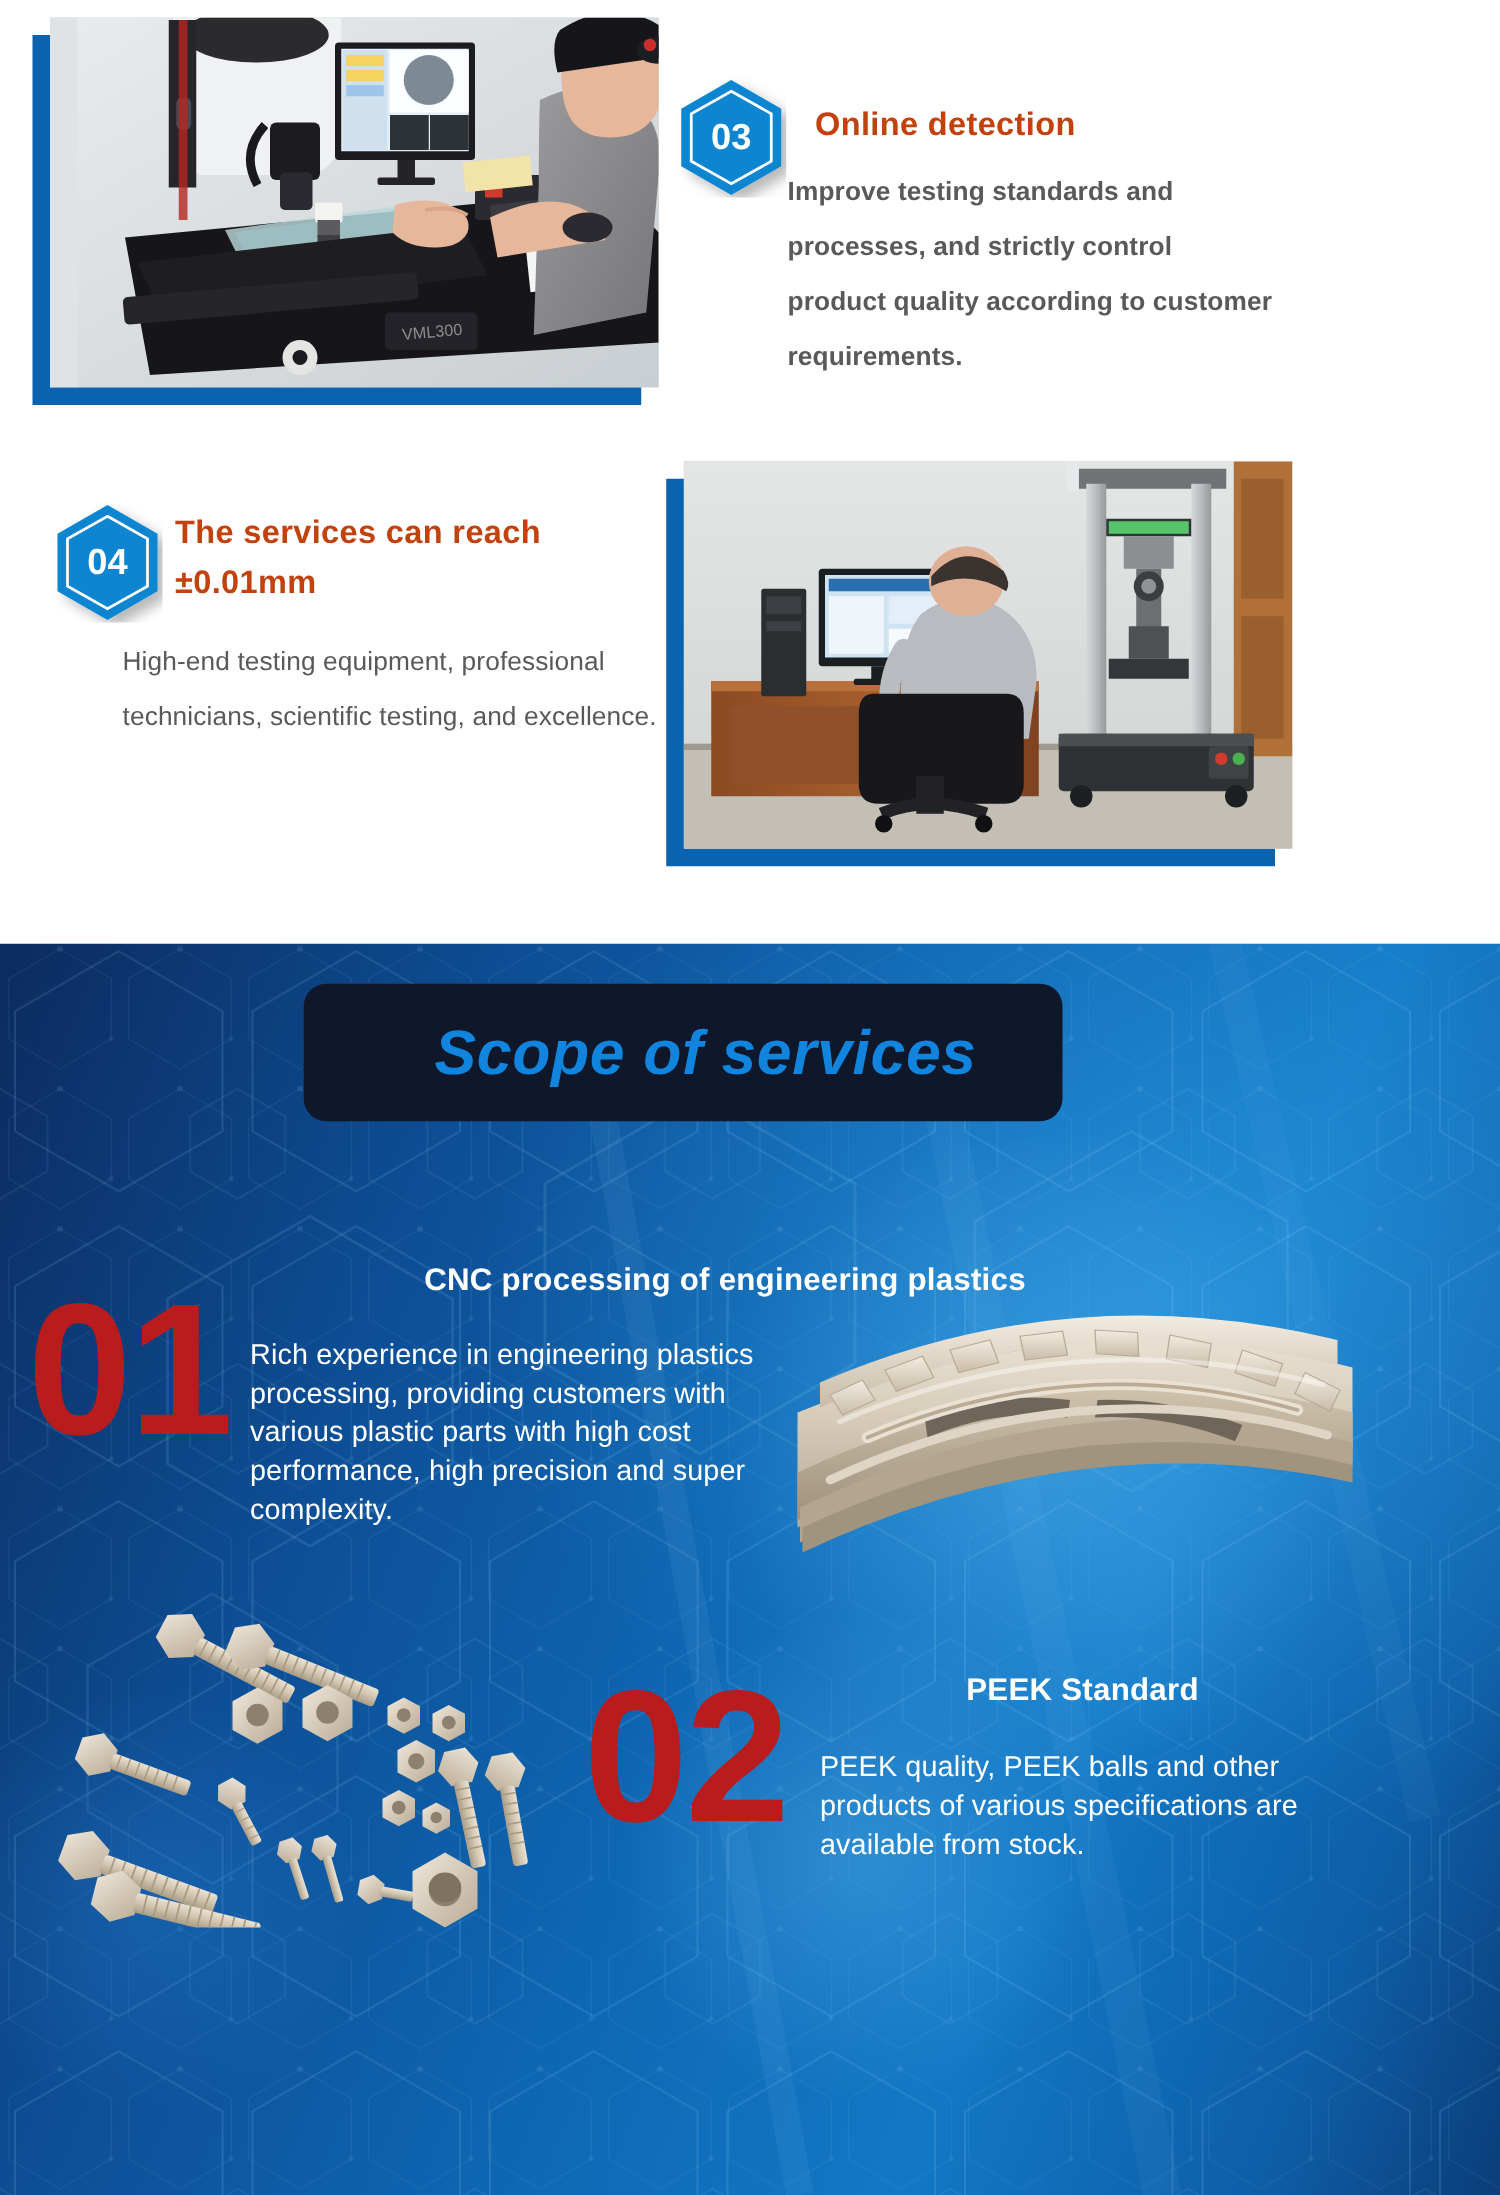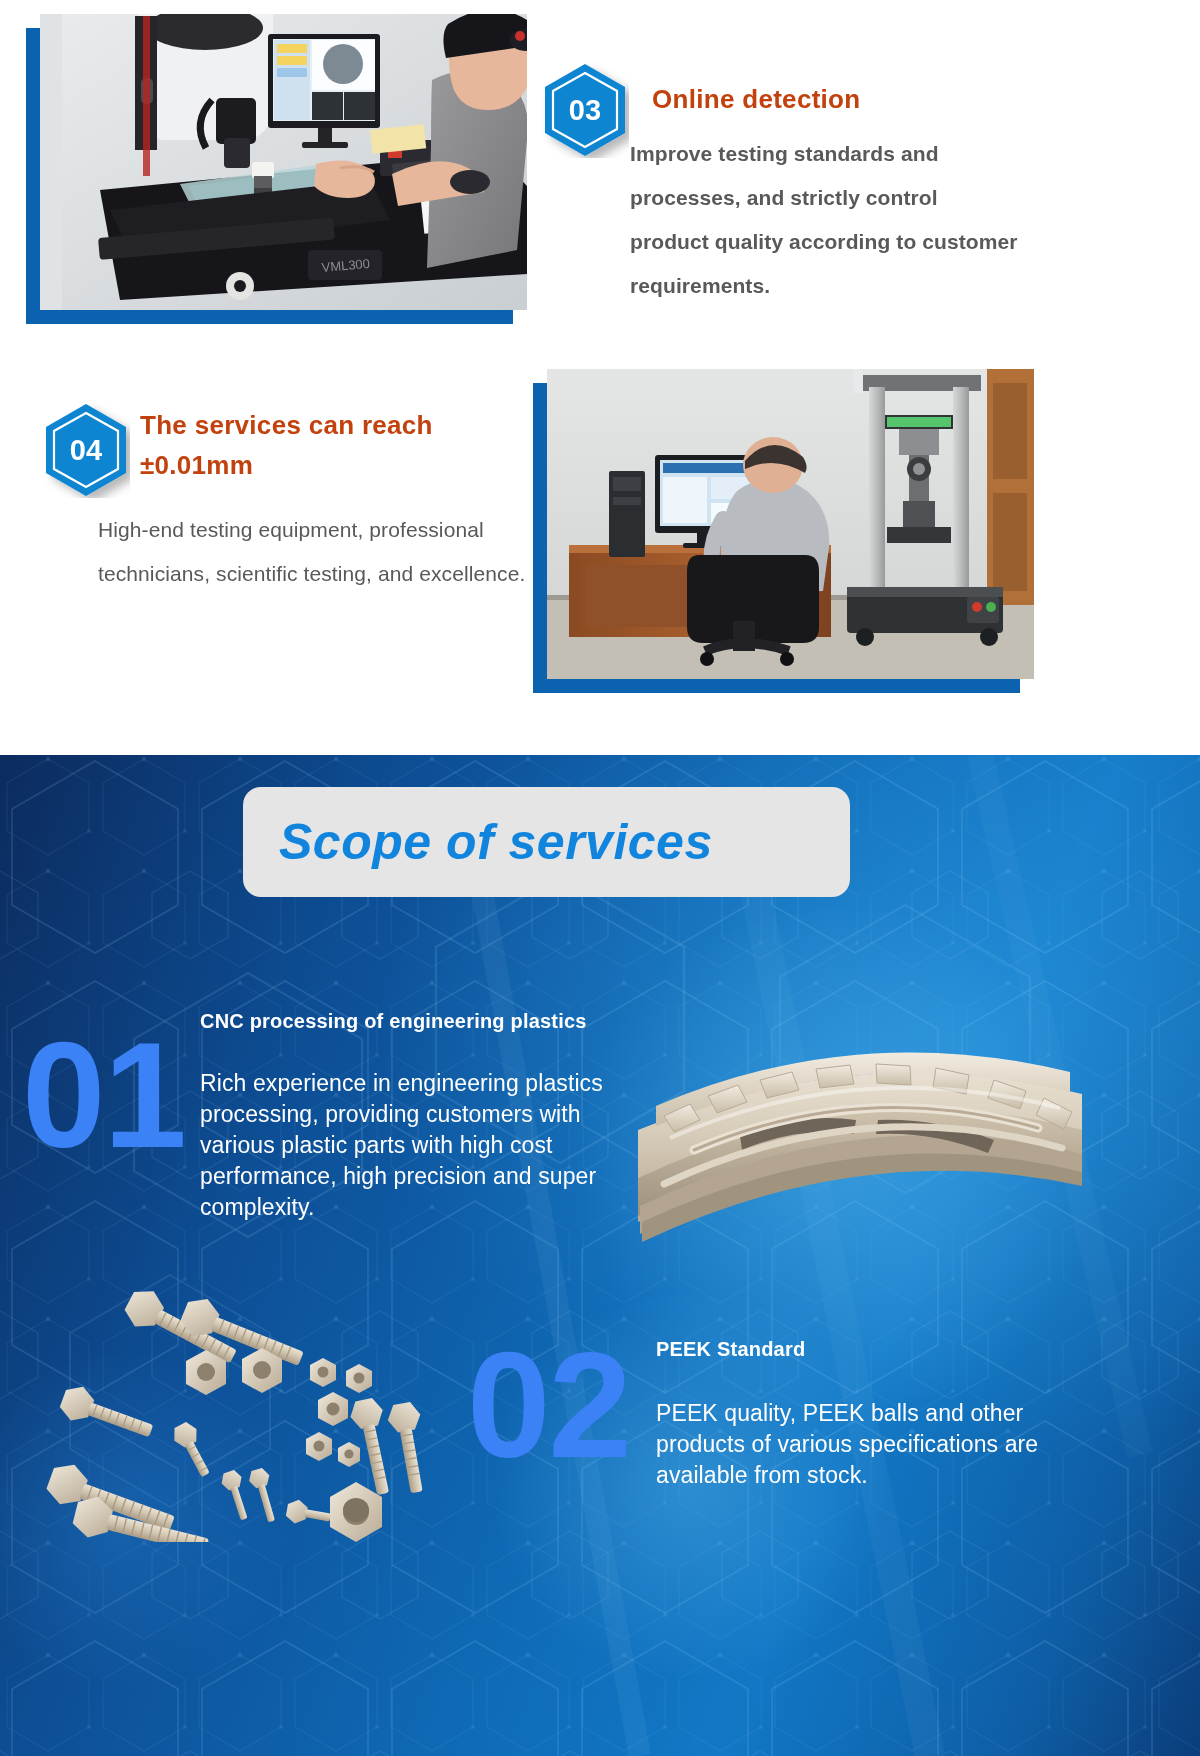--- a/index.html
+++ b/index.html
@@ -68,41 +68,41 @@
   }
   .hex-pattern { position:absolute; left:0; top:0; width:1200px; height:1001px; opacity:.5; }
   .glow-blob {
     position:absolute; border-radius:50%;
     background:radial-gradient(circle, rgba(90,185,240,0.40) 0%, rgba(90,185,240,0) 70%);
   }
 
   
   .scope-pill {
     position:absolute; left:243px; top:787px; width:607px; height:110px;
-    background:#e5e5e5; border-radius:18px;
-    display:flex; align-items:center; 
+    background:#0f172a; border-radius:18px;
+    display:flex; align-items:center; justify-content:center;
     z-index:6;
     padding-left:36px;
   }
   .scope-pill-text {
     color:#1184de; font-size:50px; font-style:italic; font-weight:bold;
     letter-spacing:.5px;
   }
 
   
   .big-num {
-    position:absolute; color:#3b82f6; font-weight:bold;
+    position:absolute; color:#b91c1c; font-weight:bold;
     font-size:150px; line-height:150px; letter-spacing:-2px; z-index:5;
   }
   #num-01 { left:22px; top:1020px; }
   #num-02 { left:467px; top:1330px; }
 
   .scope-title {
-    position:absolute; color:#ffffff; font-size:20px; font-weight:bold;
-    letter-spacing:.2px; z-index:5;
+    position:absolute; color:#ffffff; font-size:25px; font-weight:bold;
+    letter-spacing:.2px; z-index:5;text-align:center;
   }
   .scope-body {
     position:absolute; color:#ffffff; font-size:23px; line-height:31px;
     letter-spacing:.1px; z-index:5;
   }
 
   #sc1-title { left:200px; top:1010px; width:760px; }
   #sc1-body  { left:200px; top:1068px; width:432px; }
   #sc2-title { left:656px; top:1338px; width:420px; }
   #sc2-body  { left:656px; top:1398px; width:405px; }

